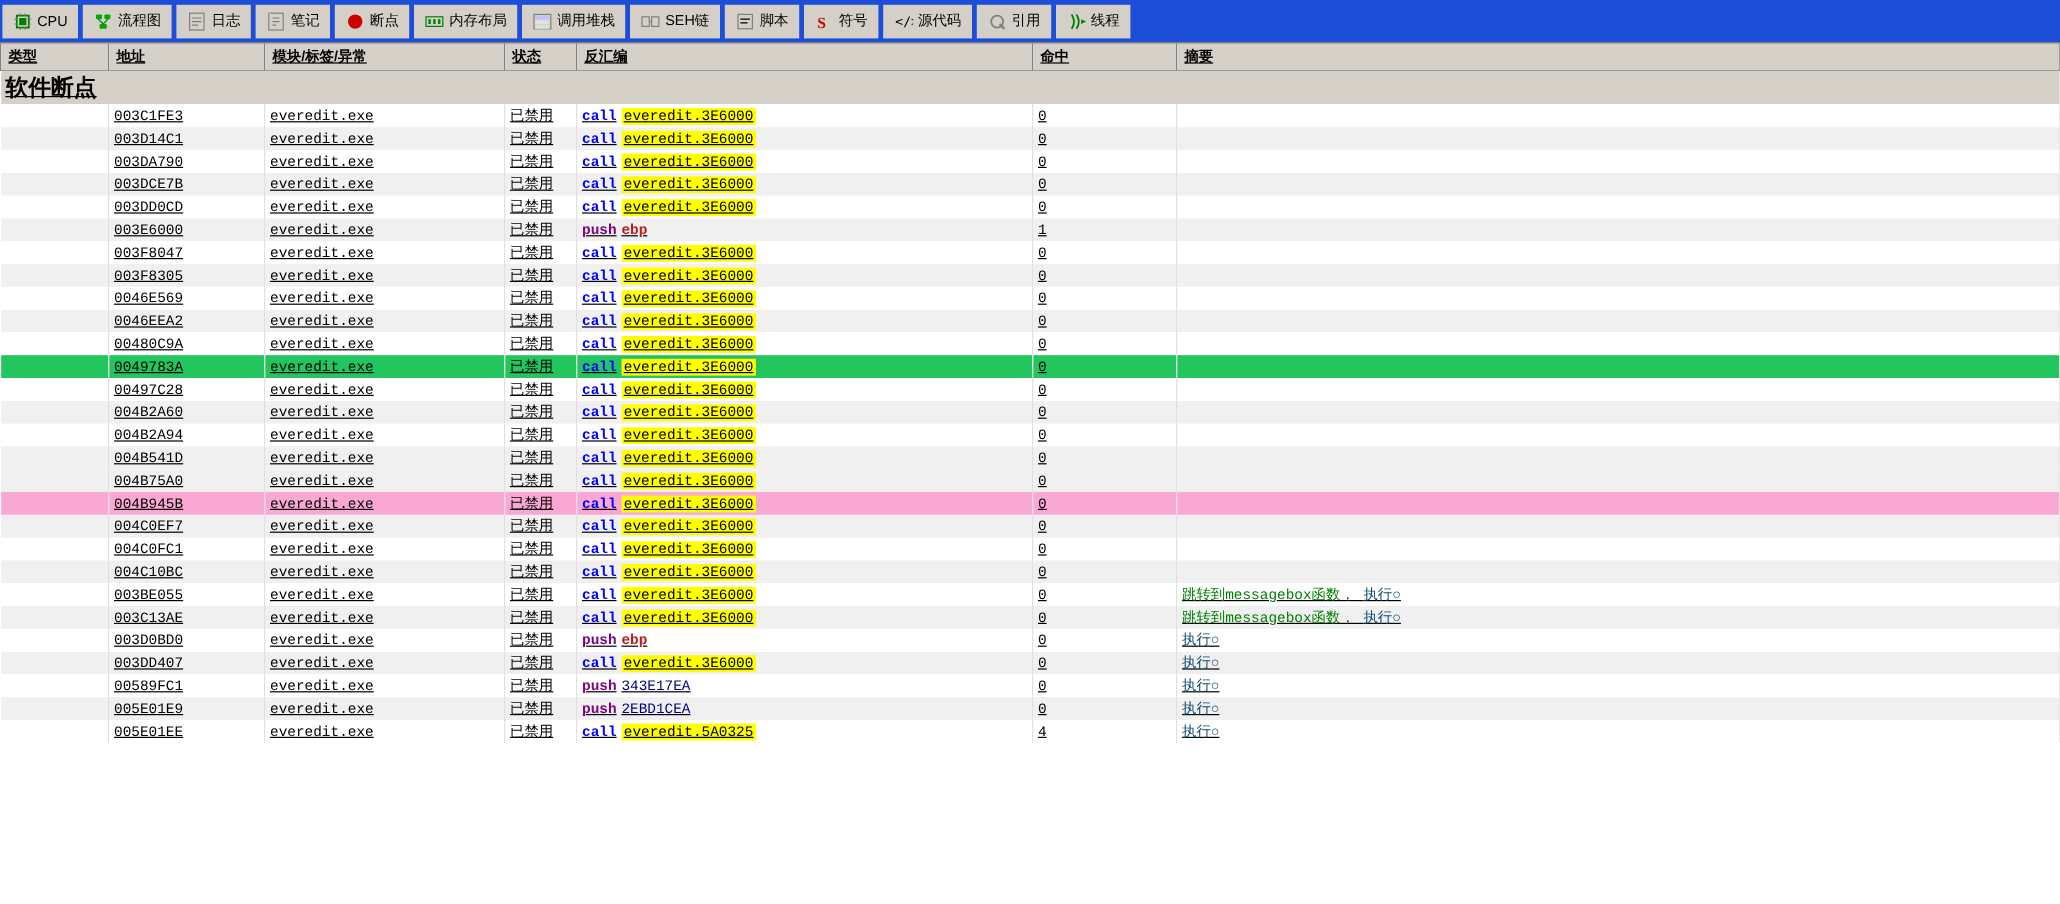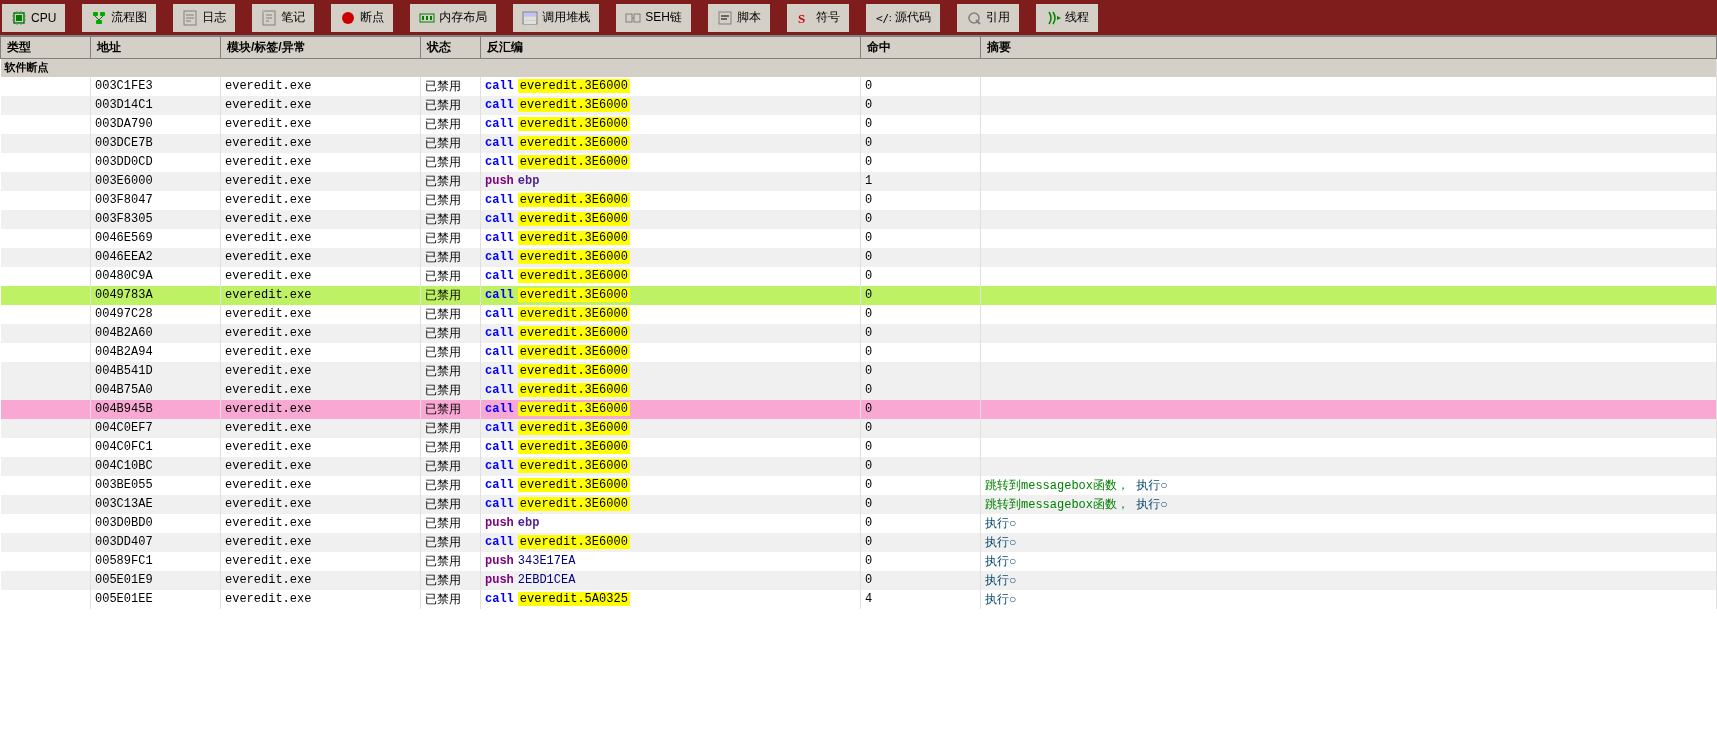--- a/index.html
+++ b/index.html
@@ -8,25 +8,25 @@
       font-size: 12px;
       background: #d4d0c8;
       color: #000;
       overflow: hidden;
     }
 
     
     #toolbar {
       display: flex;
       align-items: center;
-      background: #7f1d1d;
+      background: #1d4ed8;
       border-bottom: 1px solid #808080;
       height: 36px;
       padding: 0 2px;
-      gap: 17px;
+      gap: 4px;
     }
     .toolbar-btn {
       display: flex;
       align-items: center;
       gap: 4px;
       padding: 3px 8px;
       background: #d4d0c8;
       border: 1px solid transparent;
       cursor: pointer;
       font-size: 12px;
@@ -46,20 +46,21 @@
     #main-table-container {
       background: #ffffff;
       overflow-y: auto;
       height: calc(100vh - 36px);
     }
 
     table {
       width: 100%;
       border-collapse: collapse;
       table-layout: fixed;
+      text-decoration: underline;
     }
 
     
     col.col-type   { width: 90px; }
     col.col-addr   { width: 130px; }
     col.col-module { width: 200px; }
     col.col-status { width: 60px; }
     col.col-disasm { width: 380px; }
     col.col-hit    { width: 120px; }
     col.col-summary { width: auto; }
@@ -120,35 +121,35 @@
     .disasm-push {
       color: #800080;
       font-weight: bold;
     }
     .disasm-target-yellow {
       background: #ffff00;
       color: #000;
       padding: 0 2px;
     }
     .disasm-ebp {
-      color: #4c1d95;
+      color: #b91c1c;
       font-weight: bold;
     }
     .disasm-push-val {
       color: #000080;
     }
 
     .hit-count { color: #000; }
 
     .summary-green { color: #008000; }
     .summary-red { color: #0c4a6e; }
 
     
     .section-label {
-      font-size: 11px;
+      font-size: 19px;
       font-weight: bold;
       font-family: "SimSun", "MS Sans Serif", sans-serif;
       color: #000;
       margin-top: 24px;
     }
   </style>
 </head>
 <body>
 
 <div id="toolbar">
@@ -477,21 +478,21 @@
           <td class="status-disabled">已禁用</td>
           <td>
             <div class="disasm-cell">
               <span class="disasm-call">call </span>
               <span class="disasm-target-yellow">everedit.3E6000</span>
             </div>
           </td>
           <td class="hit-count">0</td>
           <td></td>
         </tr>
-        <tr style="background: #bef264; padding-left: 11px;">
+        <tr style="background: #22c55e; padding-left: 11px;">
           <td></td>
           <td class="addr">0049783A</td>
           <td class="module">everedit.exe</td>
           <td class="status-disabled">已禁用</td>
           <td>
             <div class="disasm-cell">
               <span class="disasm-call">call </span>
               <span class="disasm-target-yellow">everedit.3E6000</span>
             </div>
           </td>

